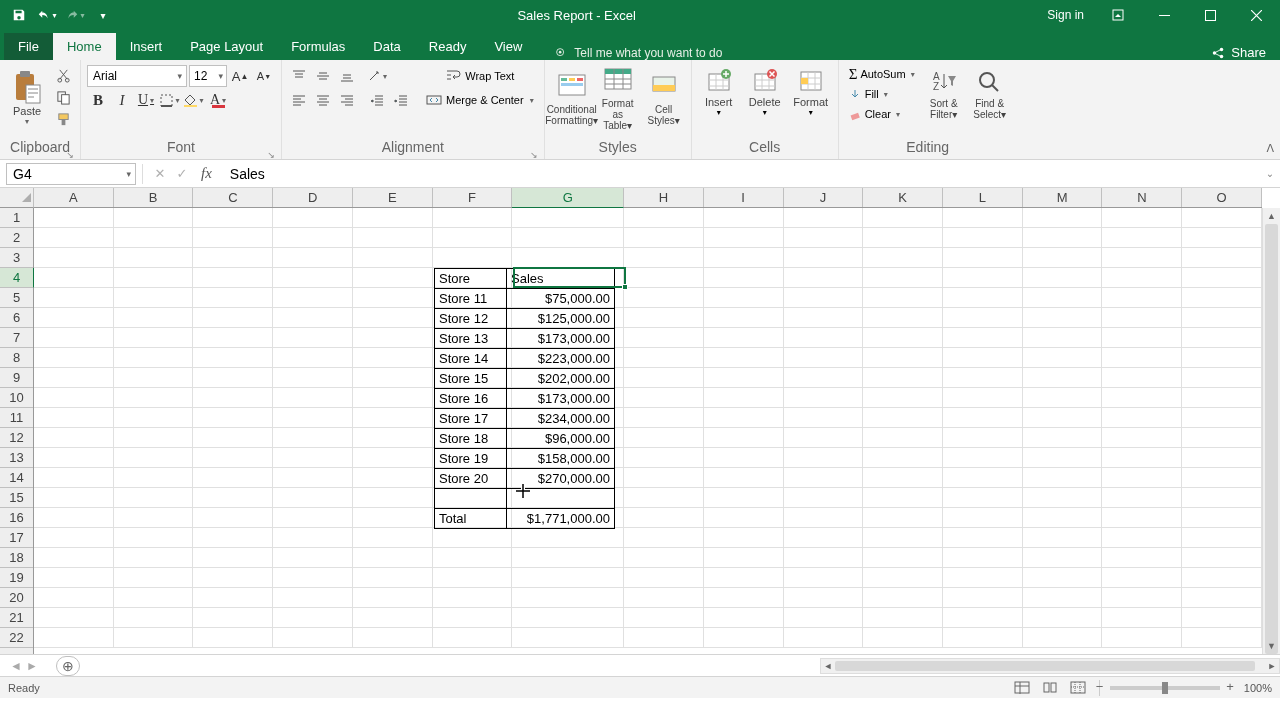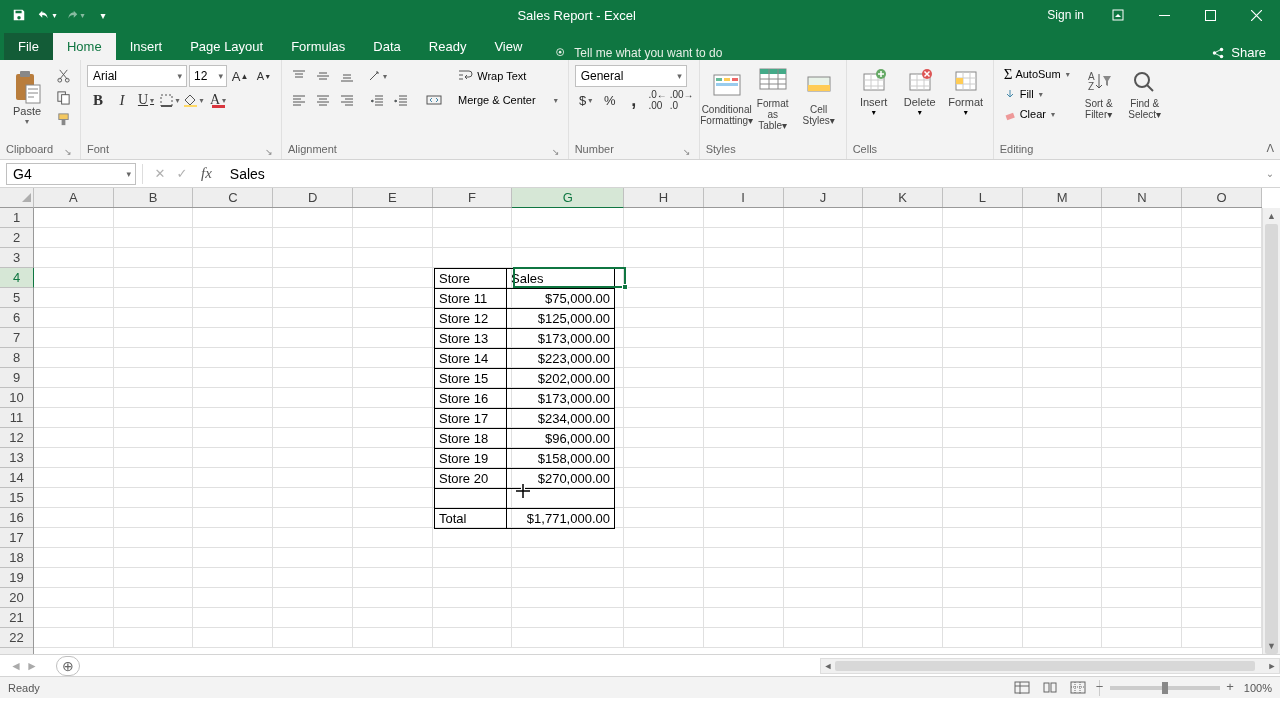--- a/index.html
+++ b/index.html
@@ -22,21 +22,21 @@
 .tab.file { background: #135c37; }
 .tab.active { background: #f3f3f3; color: #0f7641; }
 .tellme { display: flex; align-items: center; gap: 6px; color: #e6efe6; padding-left: 18px; font-size: 12px; }
 .tellme svg { width: 14px; height: 14px; fill: #e6efe6; }
 .share-wrap { margin-left: auto; display: flex; align-items: center; gap: 6px; color: #fff; padding: 0 14px; font-size: 13px; }
 
 
 .ribbon { height: 100px; background: #f3f3f3; border-bottom: 1px solid #d4d4d4; display: flex; position: relative; }
 .group { border-right: 1px solid #e0e0e0; display: flex; flex-direction: column; justify-content: space-between; padding: 4px 6px 2px 6px; }
 .group-body { display: flex; gap: 4px; }
-.group-label { font-size: 11px; color: #666; padding-bottom: 2px; position: relative; }
+.group-label { text-align: center; font-size: 14px; color: #666; padding-bottom: 2px; position: relative; }
 .group-label .launcher { position: absolute; right: -2px; bottom: 0; width: 12px; height: 12px; cursor: pointer; }
 .group-label .launcher::after { content: '↘'; font-size: 9px; color: #888; }
 .rbtn { display: flex; flex-direction: column; align-items: center; justify-content: center; cursor: pointer; padding: 2px 4px; }
 .rbtn.big { width: 42px; }
 .rbtn.big .label { font-size: 11px; color: #444; text-align: center; }
 .rbtn svg { display: block; }
 .row { display: flex; align-items: center; gap: 2px; height: 24px; }
 .col { display: flex; flex-direction: column; gap: 0; }
 .font-combo { width: 100px; height: 22px; border: 1px solid #c0c0c0; background: #fff; font-size: 12px; padding: 0 18px 0 5px; position: relative; display: flex; align-items: center; }
 .font-combo::after { content: '▾'; position: absolute; right: 4px; font-size: 9px; color: #666; }
@@ -324,49 +324,32 @@
             </div>
         </div>
       </div>
       <div class="col" style="margin-left:6px">
         <div class="rbtn" style="height:24px;flex-direction:row;gap:4px">
           <svg width="16" height="16">
               <path d="M2 3h10a3 3 0 010 6H8m0 0l2-2m-2 2l2 2M2 7h4M2 11h4" stroke="#555" fill="none"></path>
             </svg>
           <span style="font-size:11px">Wrap Text</span>
         </div>
-        <div class="rbtn drop" style="height:24px;flex-direction:row;gap:16px">
+        <div class="rbtn drop" style="height:24px;flex-direction:row;gap:4px">
           <svg width="16" height="16">
               <rect x="1" y="4" width="14" height="8" fill="none" stroke="#555"></rect>
               <path d="M4 8l2-2M4 8l2 2M12 8l-2-2M12 8l-2 2" stroke="#48a"></path>
             </svg>
           <span style="font-size:11px">Merge &amp; Center</span>
         </div>
       </div>
     </div>
     <div class="group-label"><span>Alignment</span><span class="launcher"></span></div>
   </div>
 
-  <div class="group">
-    <div class="group-body">
-      <div class="col">
-        <div class="row">
-            <div class="number-combo">General</div>
-          </div>
-        <div class="row">
-          <div class="ibtn drop">$</div>
-          <div class="ibtn">%</div>
-          <div class="ibtn" style="font-size:18px;font-weight:bold">,</div>
-          <div class="ibtn" style="font-size:10px">.0←<br>.00</div>
-          <div class="ibtn" style="font-size:10px">.00→<br>.0</div>
-        </div>
-      </div>
-    </div>
-    <div class="group-label"><span>Number</span><span class="launcher"></span></div>
-  </div>
 
   <div class="group">
     <div class="group-body">
       <div class="rbtn big">
         <svg width="32" height="32" viewBox="0 0 32 32">
             <rect x="3" y="3" width="26" height="20" fill="#fff" stroke="#888"></rect>
             <rect x="5" y="6" width="6" height="3" fill="#6b9"></rect>
             <rect x="13" y="6" width="6" height="3" fill="#fc5"></rect>
             <rect x="21" y="6" width="6" height="3" fill="#e66"></rect>
             <rect x="5" y="11" width="22" height="3" fill="#9ce"></rect>

